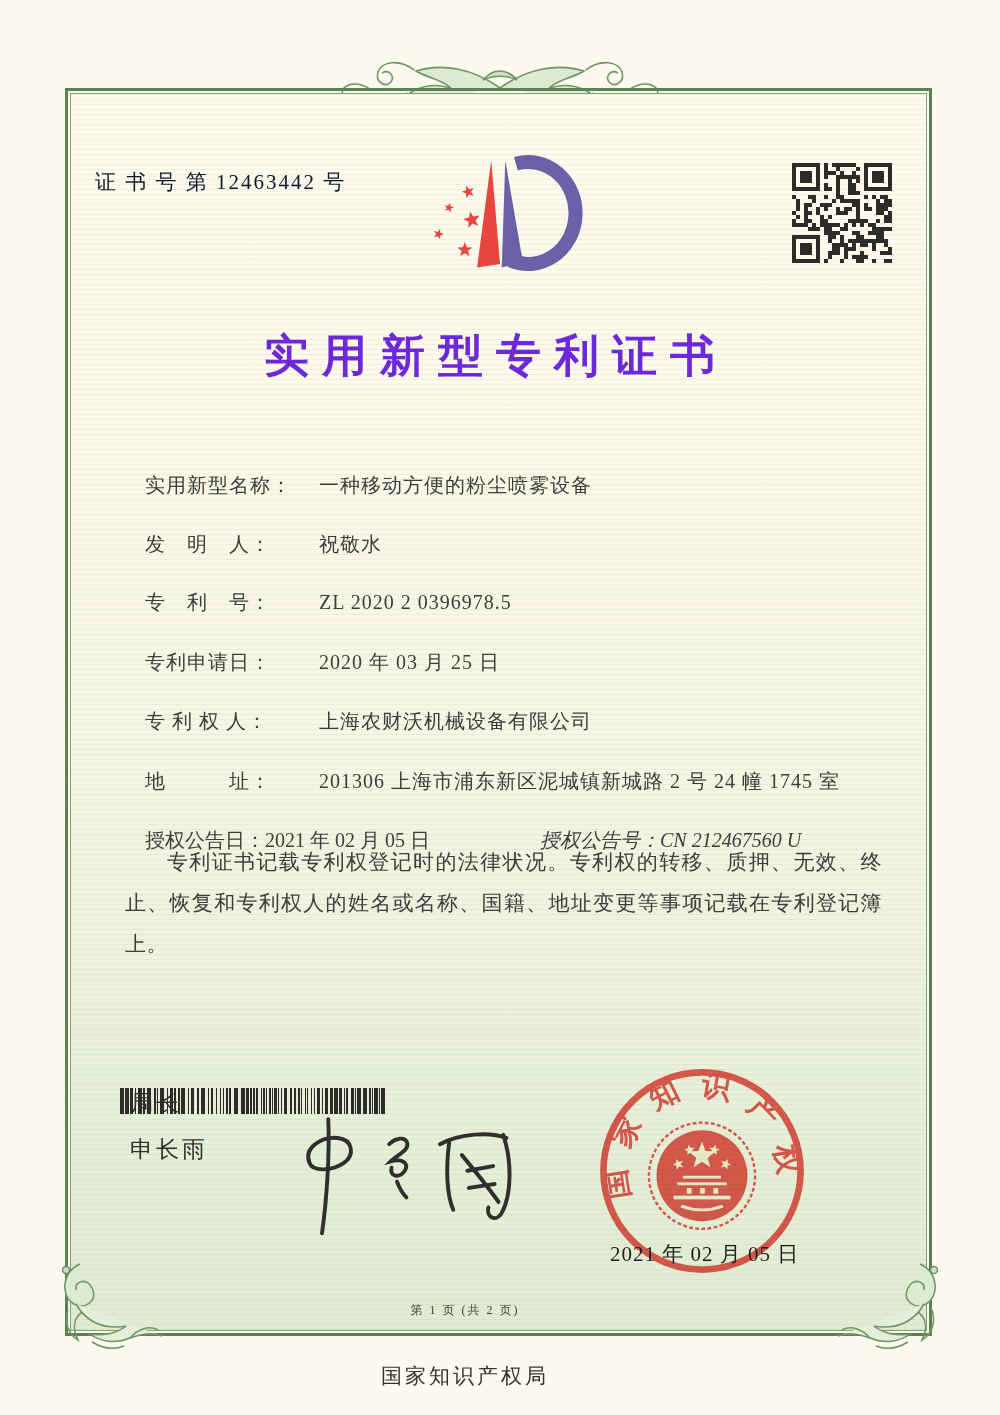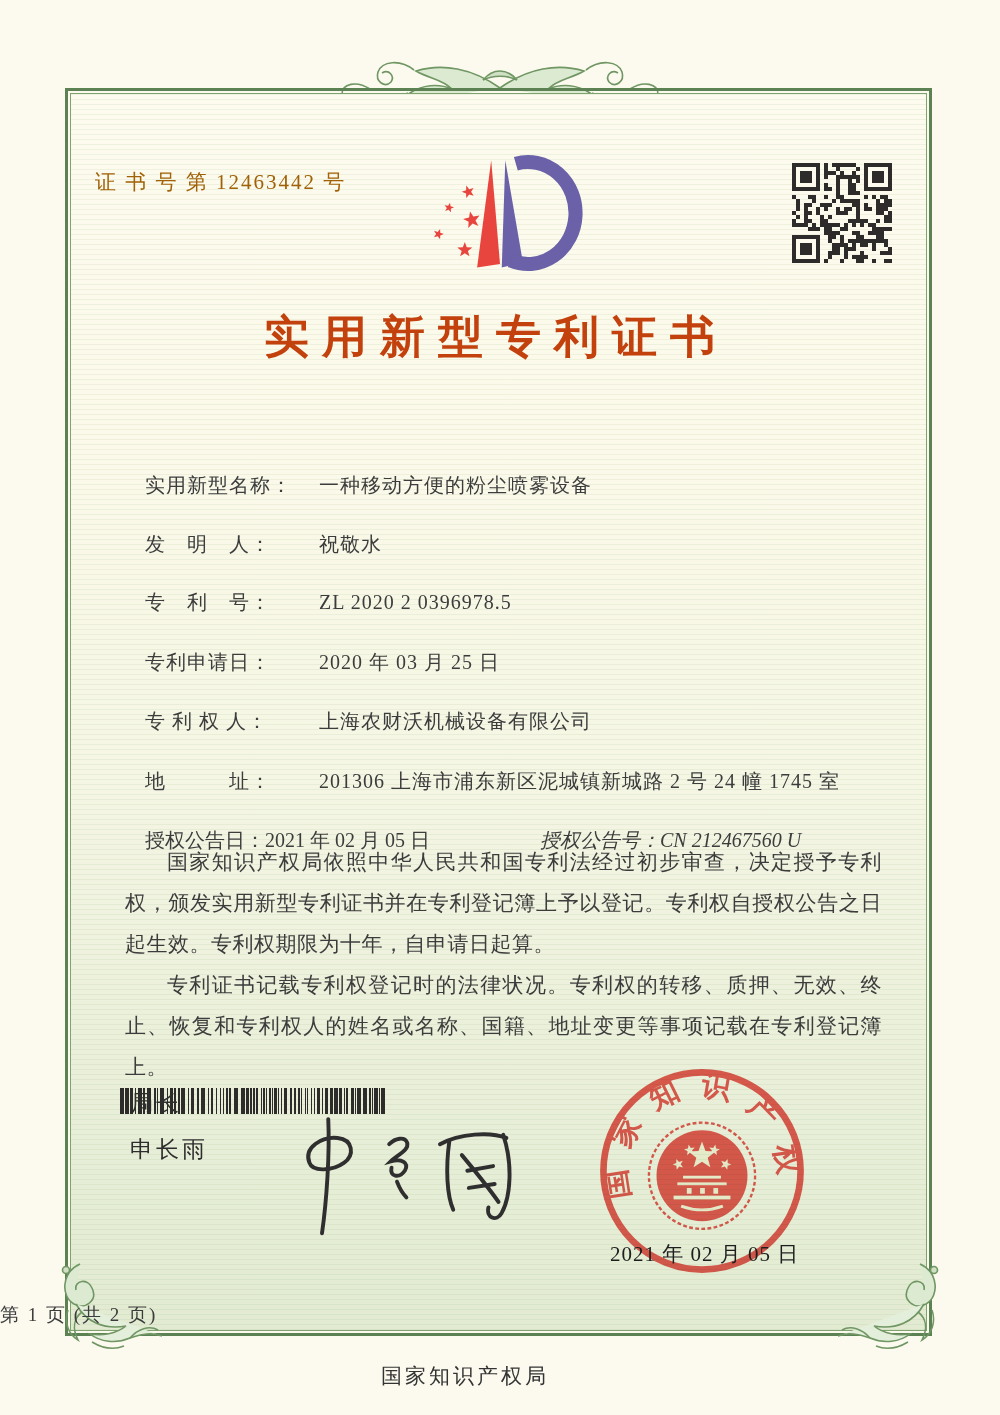--- a/index.html
+++ b/index.html
@@ -11,41 +11,41 @@
   .frame{
     position:absolute;left:65px;top:88px;width:867px;height:1248px;
     border:3px solid #5c8153;box-sizing:border-box;
   }
   .frame-inner{
     position:absolute;inset:2px;border:1px solid #7fa36f;
     background:
       repeating-linear-gradient(180deg, rgba(120,160,100,0.10) 0 1px, rgba(0,0,0,0) 1px 5px),
       linear-gradient(180deg,#fdfbee 0%,#fbf9e9 30%,#f5f6e4 55%,#e9efd9 80%,#e2ebd2 100%);
   }
-  .cert-no{position:absolute;left:95px;top:168px;font-size:21px;letter-spacing:2px;color:#a16207;}
+  .cert-no{position:absolute;left:95px;top:168px;font-size:21px;letter-spacing:2px;color:#0f172a;}
   .logo{position:absolute;left:412px;top:146px;width:176px;height:148px;}
   .qr{position:absolute;left:792px;top:163px;width:100px;height:100px;}
   .title{
-    position:absolute;left:0;top:307px;width:992px;text-align:center;
-    font-size:45px;font-weight:700;letter-spacing:13px;color:#c2410c;
+    position:absolute;left:0;top:326px;width:992px;text-align:center;
+    font-size:45px;font-weight:700;letter-spacing:13px;color:#6d28d9;
   }
   .field-row{position:absolute;left:125px;width:760px;font-size:20px;line-height:30px;white-space:pre;}
   .flabel{display:inline-block;width:142px;letter-spacing:1px;vertical-align:top;}
   .fvalue{letter-spacing:1px;margin-left:32px;}
   .grant-row{position:absolute;left:125px;top:795px;width:760px;font-size:20px;line-height:30px;white-space:pre;}
   .grant-right{position:absolute;left:385px;top:0;font-style:italic;}
   .paras{position:absolute;left:125px;top:842px;width:757px;font-size:21px;line-height:41px;text-align:justify;}
   .paras p{margin:0;text-indent:2em;letter-spacing:0.5px;}
   .barcode{position:absolute;left:120px;top:1088px;width:268px;height:26px;}
   .bureau{position:absolute;left:130px;top:1080px;font-family:"Liberation Sans","DejaVu Sans",sans-serif;
     font-size:23px;color:#2e2e2e;line-height:46px;letter-spacing:3px;}
   .signature{position:absolute;left:272px;top:1112px;width:250px;height:130px;}
   .seal{position:absolute;left:593px;top:1062px;width:218px;height:218px;opacity:.92;mix-blend-mode:multiply;}
   .seal-date{position:absolute;left:610px;top:1240px;font-size:21px;letter-spacing:1px;color:#1e1e1e;white-space:pre;}
-  .page-num{position:absolute;left:0;top:1302px;width:930px;text-align:left;font-size:19px;letter-spacing:2px;}
+  .page-num{position:absolute;left:0;top:1302px;width:930px;text-align:center;font-size:12px;letter-spacing:2px;}
   .back-note{position:absolute;left:0;top:1362px;width:930px;text-align:center;font-size:21px;letter-spacing:3px;color:#333;}
   .top-ornament{position:absolute;left:300px;top:48px;width:400px;height:62px;}
   .corner{position:absolute;width:124px;height:104px;}
   .corner-bl{left:46px;top:1256px;}
   .corner-br{right:46px;top:1256px;transform:scaleX(-1);}
   svg{display:block;}
 </style>
 </head>
 <body>
 
@@ -353,21 +353,20 @@
   </div>
 
   <div class="grant-row">
     <span>授权公告日：</span><span>2021 年 02 月 05 日</span>
     <span class="grant-right">
       <span>授权公告号：</span><span>CN 212467560 U</span>
     </span>
   </div>
 
   <div class="paras">
-    <p>国家知识产权局依照中华人民共和国专利法经过初步审查，决定授予专利权，颁发实用新型专利证书并在专利登记簿上予以登记。专利权自授权公告之日起生效。专利权期限为十年，自申请日起算。</p>
     <p>专利证书记载专利权登记时的法律状况。专利权的转移、质押、无效、终止、恢复和专利权人的姓名或名称、国籍、地址变更等事项记载在专利登记簿上。</p>
   </div>
 
   <div class="barcode">
     <svg viewBox="0 0 268 26" width="268" height="26" fill="#2e2c2a" id="bcsvg">
         <rect x="0" y="0" width="4" height="26"></rect>
         <rect x="5" y="0" width="4" height="26"></rect>
         <rect x="10" y="0" width="3" height="26"></rect>
         <rect x="15" y="0" width="1" height="26"></rect>
         <rect x="18" y="0" width="4" height="26"></rect>

